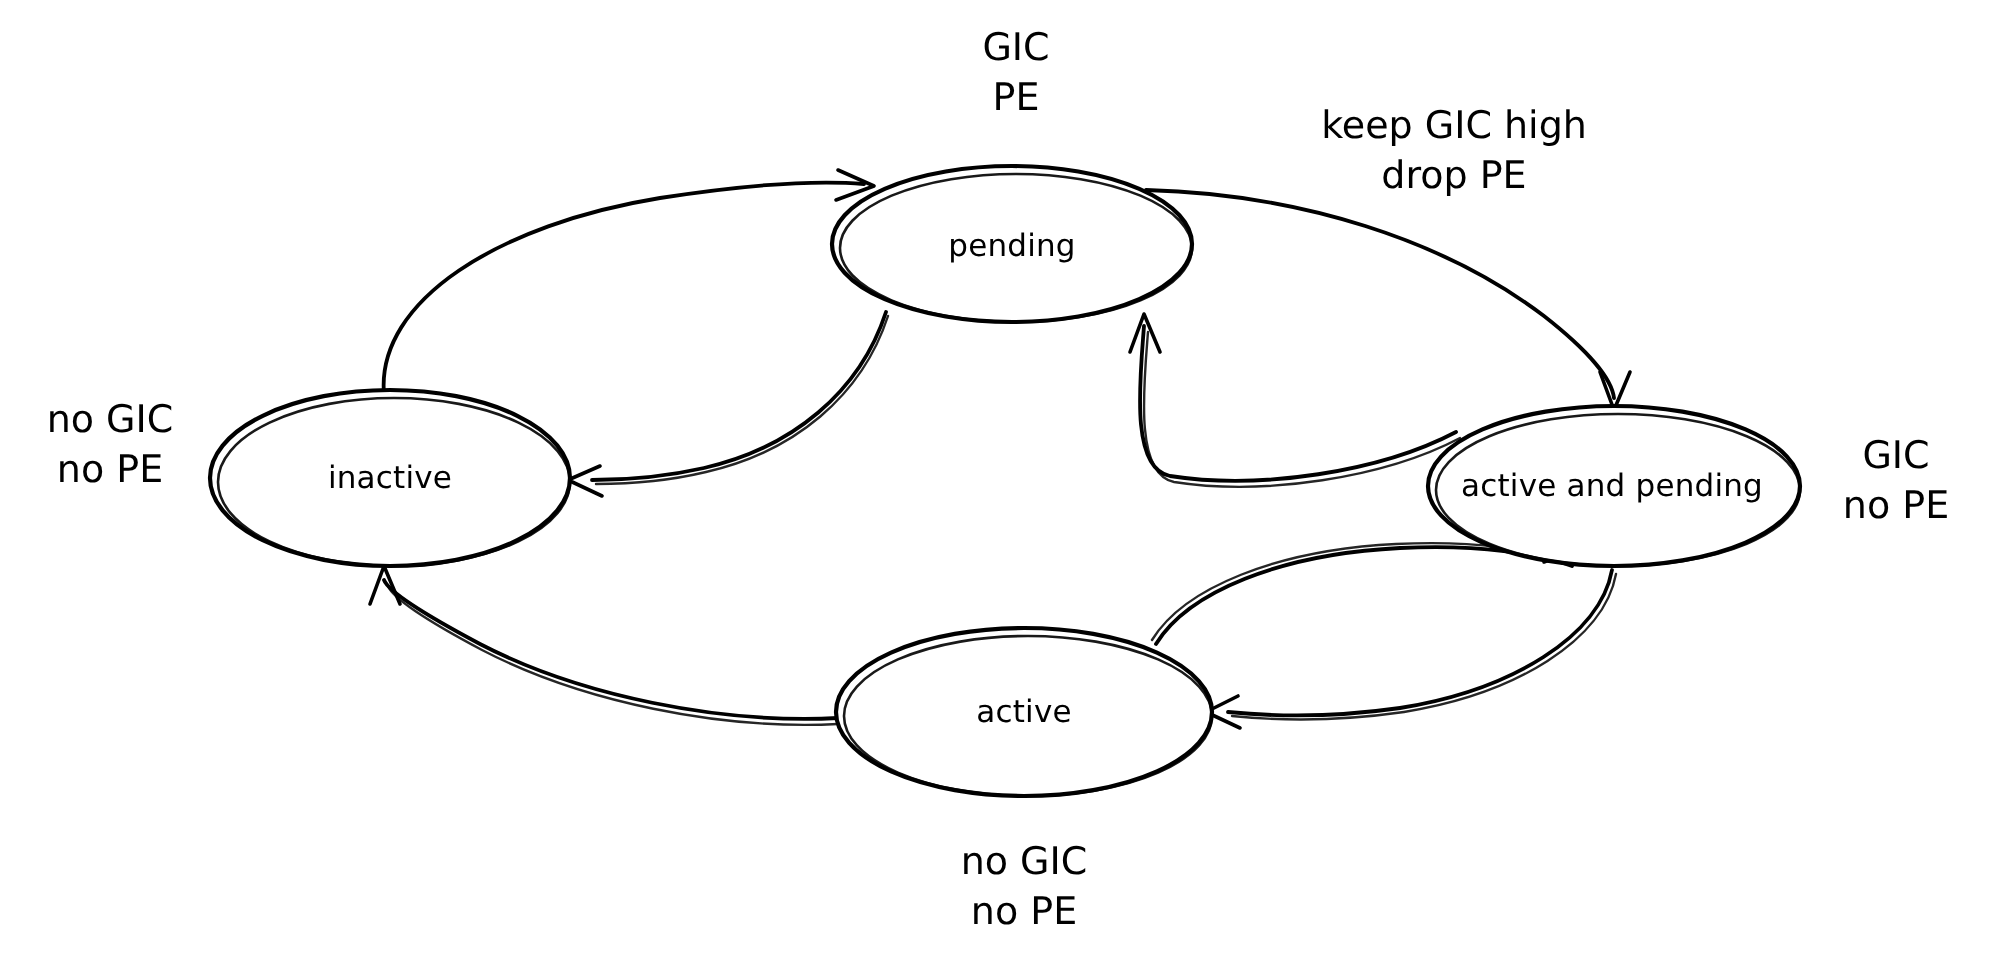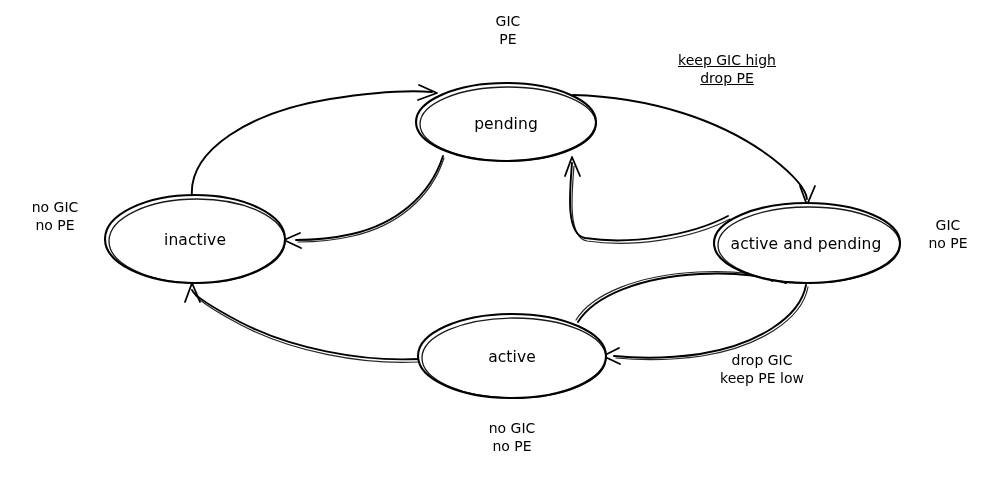--- a/index.html
+++ b/index.html
@@ -54,21 +54,21 @@
     font-family: "DejaVu Sans", sans-serif;
     font-size: 15.5px;
     fill: #000000;
     text-anchor: middle;
     dominant-baseline: middle;
     letter-spacing: 0.1px;
   }
   .edge-label, .state-annot {
     position: absolute;
     font-family: "DejaVu Sans", sans-serif;
-    font-size: 14px;
+    font-size: 19px;
     line-height: 1.32;
     color: #000000;
     white-space: pre;
     text-align: center;
   }
 </style>
 </head>
 <body>
 
 <div id="diagram-root">
@@ -135,23 +135,22 @@
 
     <g>
       <ellipse class="node-ellipse" cx="512" cy="356" rx="94" ry="42"></ellipse>
       <ellipse class="node-ellipse sketch" cx="514" cy="358" rx="92" ry="40"></ellipse>
       <text class="node-label" x="512" y="357">active</text>
     </g>
 
   </svg>
 
 
-  <div class="edge-label" style="left:637px; top:51px; width:180px;text-decoration:underline;">keep GIC high<br>drop PE</div>
+  <div class="edge-label" style="left:637px; top:51px; width:180px;">keep GIC high<br>drop PE</div>
 
-  <div class="edge-label" style="left:672px; top:351px; width:180px;">drop GIC<br>keep PE low</div>
 
   <div class="state-annot" style="left:448px; top:12px; width:120px;">GIC<br>PE</div>
 
   <div class="state-annot" style="left:898px; top:216px; width:100px;">GIC<br>no PE</div>
 
   <div class="state-annot" style="left:5px; top:198px; width:100px;">no GIC<br>no PE</div>
 
   <div class="state-annot" style="left:442px; top:419px; width:140px;">no GIC<br>no PE</div>
 
 </div>

